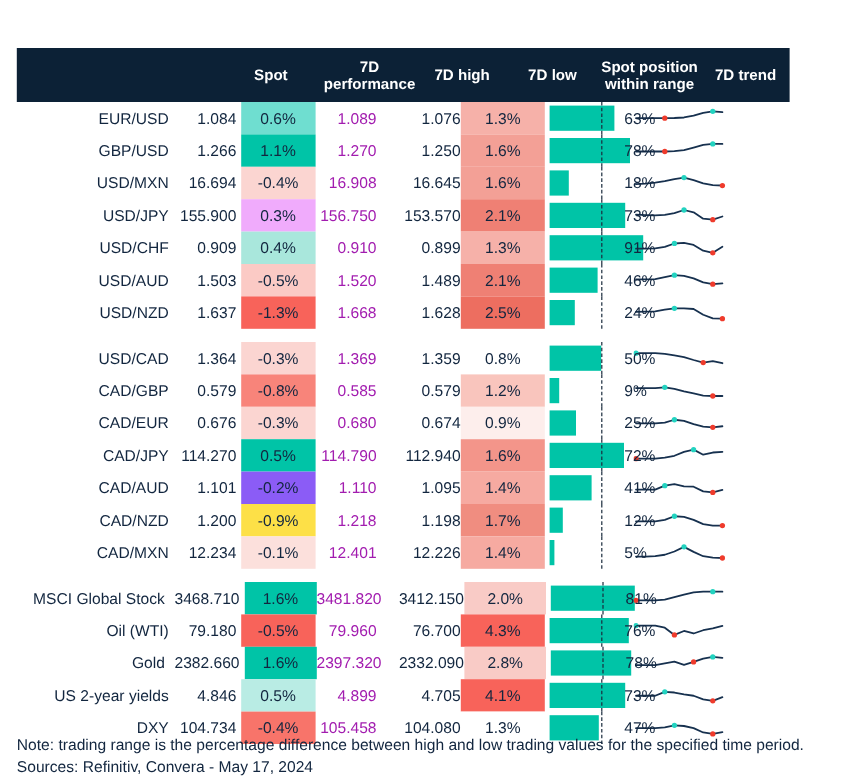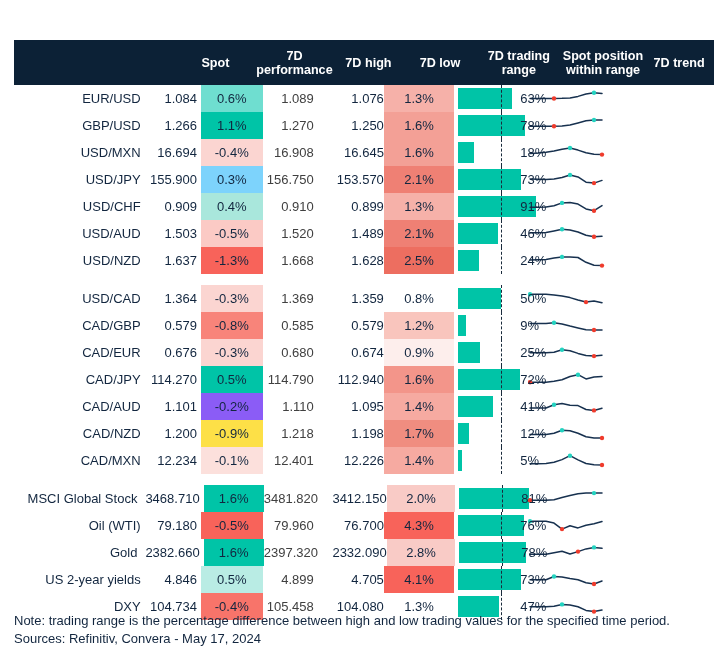--- a/index.html
+++ b/index.html
@@ -73,21 +73,21 @@
     border-top: 6px solid transparent;
     border-bottom: 6px solid transparent;
     border-left: 14px solid #102a43;
   }
 
   
   .table-header {
     position: absolute;
     left: 14px;
     top: 40px;
-    width: 700px;
+    width: 644px;
     height: 45px;
     background: #0c2136;
     display: flex;
     align-items: center;
   }
   .table-header .hcell {
     color: #ffffff;
     font-size: 12.6px;
     font-weight: bold;
     text-align: center;
@@ -139,21 +139,21 @@
   }
   .cell.perf {
     width: 84px;
     justify-content: center;
     color: #12263f;
   }
   .cell.high {
     width: 80px;
     justify-content: flex-end;
     padding-right: 10px;
-    color: #404040;
+    color: #a21caf;
   }
   .cell.low {
     width: 82px;
     justify-content: flex-end;
     padding-right: 0;
     color: #12263f;
   }
   .cell.range {
     width: 96px;
     justify-content: center;
@@ -225,21 +225,20 @@
 
 <div id="root">
 
 
   <div class="table-header">
     <div class="hcell c-label"></div>
     <div class="hcell c-spot">Spot</div>
     <div class="hcell c-perf">7D performance</div>
     <div class="hcell c-high">7D high</div>
     <div class="hcell c-low">7D low</div>
-    <div class="hcell c-range">7D trading range</div>
     <div class="hcell c-pos">Spot position within range</div>
     <div class="hcell c-trend">7D trend</div>
   </div>
 
   <div class="tbody" id="tbody">
       <div class="block first">
         <div class="row">
       <div class="cell label">EUR/USD</div>
       <div class="cell spot">1.084</div>
       <div class="cell perf" style="background:#6fded0">0.6%</div>
@@ -301,21 +300,21 @@
             <svg class="spark" viewBox="0 0 80 27" width="80" height="27">
       <path d="M2.00 14.40 L10.00 13.95 L18.00 13.20 L26.00 12.00 L34.00 10.20 L42.00 9.00 L50.00 11.10 L58.00 13.80 L66.00 15.30 L74.00 15.60" fill="none" stroke="#17314f" stroke-width="1.5" stroke-linejoin="round" stroke-linecap="round"></path>
               <circle cx="42.00" cy="9.00" r="2.2" fill="#23d3c0"></circle>
               <circle cx="74.00" cy="15.60" r="2.2" fill="#ef3b2c"></circle>
             </svg>
           </div>
     </div>
         <div class="row">
       <div class="cell label">USD/JPY</div>
       <div class="cell spot">155.900</div>
-      <div class="cell perf" style="background:#7dd3fc">0.3%</div>
+      <div class="cell perf" style="background:#f0abfc">0.3%</div>
       <div class="cell high">156.750</div>
       <div class="cell low">153.570</div>
       <div class="cell range" style="background:#ef8074">2.1%</div>
       <div class="cell posbar">
         <div class="bar-track">
           <div class="bar-fill" style="width:73%; background:#00c4a7"></div>
           <div class="bar-mid"></div>
         </div>
         <div class="bar-pct">73%</div>
       </div>

